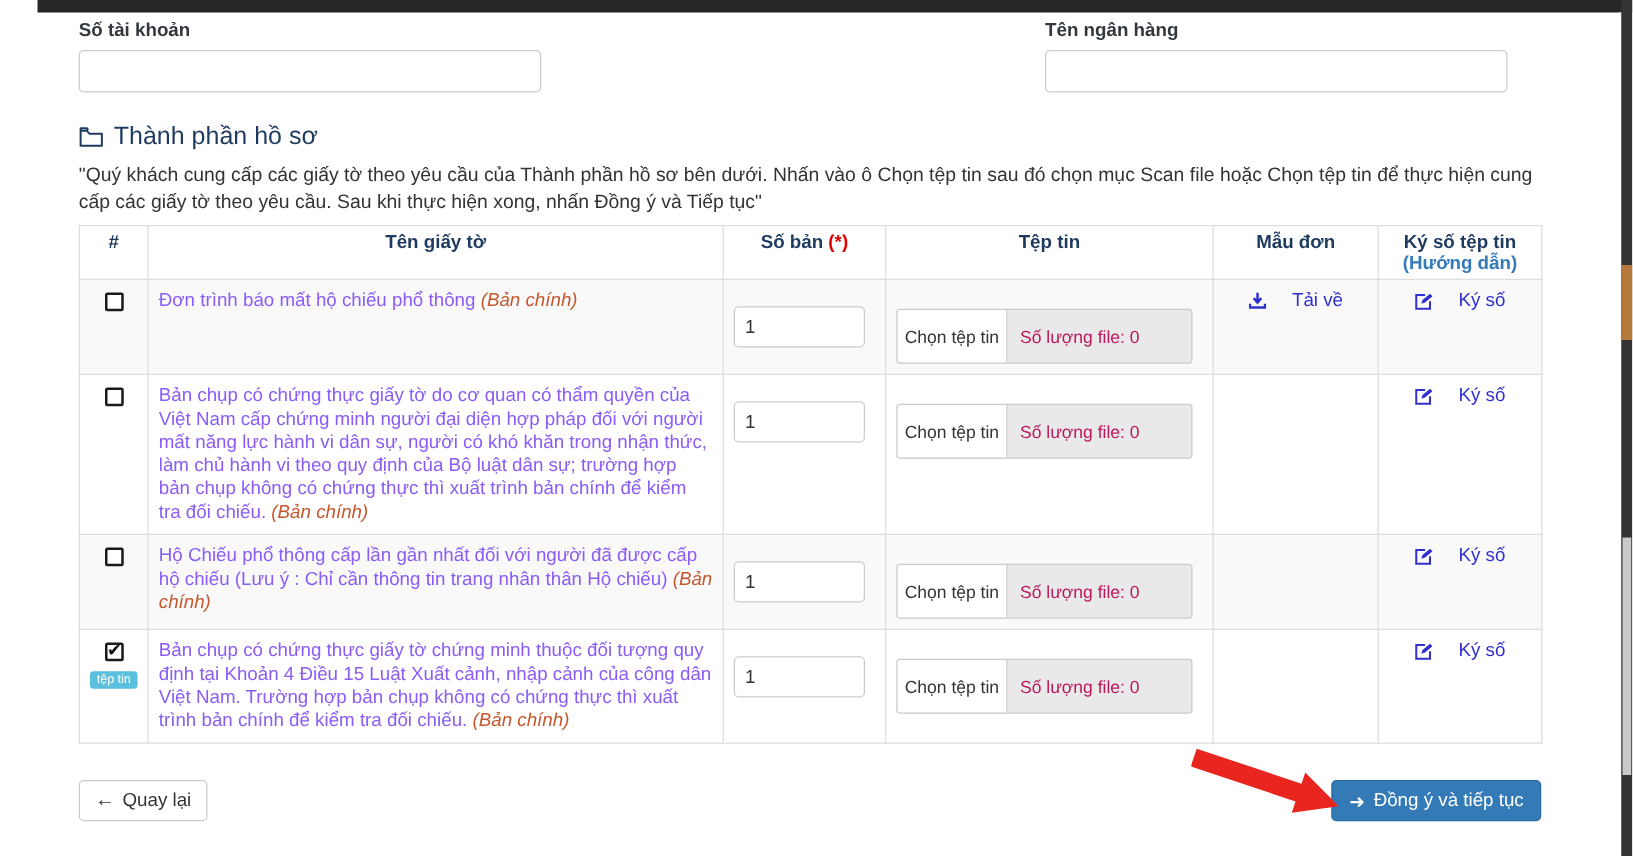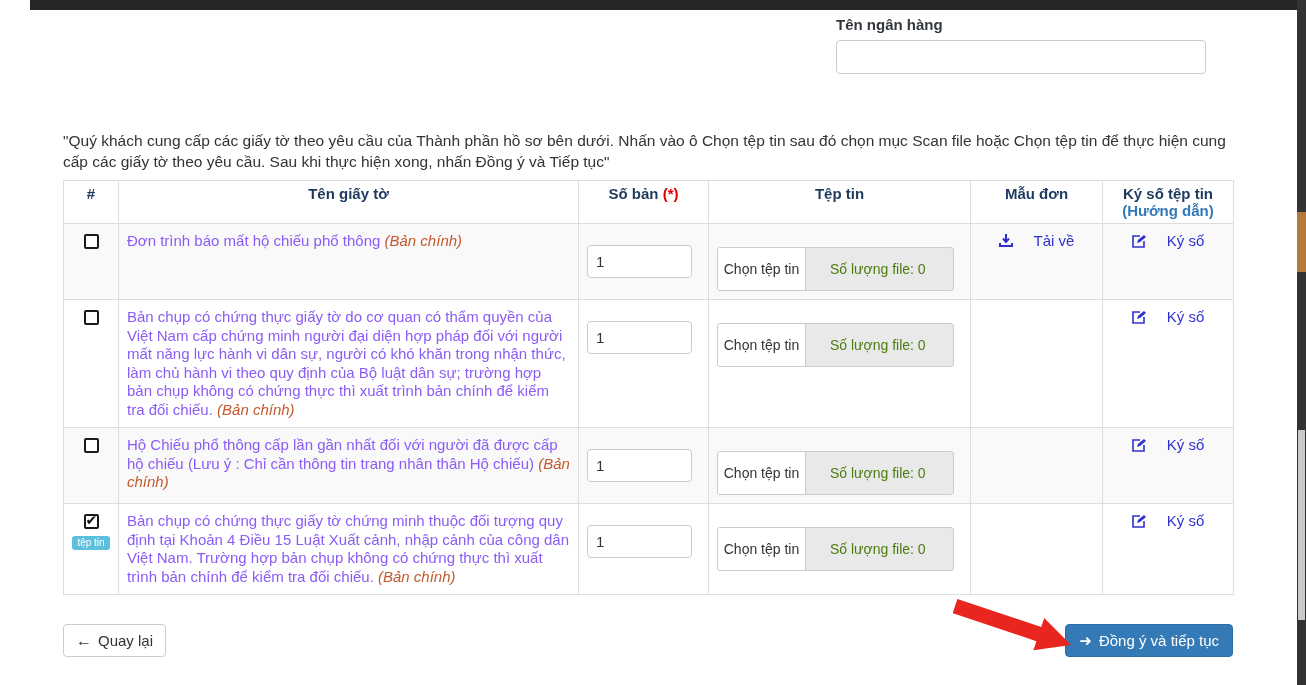--- a/index.html
+++ b/index.html
@@ -41,21 +41,21 @@
 
   .cell-check { text-align:center; }
   .cb { display:inline-block; width:15px; height:15px; border:2px solid #1a1a1a; border-radius:2px; background:#fff; position:relative; margin-top:2px; }
   .cb.checked::after { content:"✔"; position:absolute; left:0px; top:-4px; font-size:14px; color:#111; }
   .badge-file { display:inline-block; margin-top:-3px; background:#5bc0de; color:#fff; font-size:10px; line-height:12px; padding:1px 5px; border-radius:3px; }
 
   .copies-input { margin-top:13px; width:105px; height:33px; border:1px solid #ccc; border-radius:4px; padding:0 8px; font-size:15px; font-family:inherit; color:#333; background:#fff; }
 
   .filegroup { margin-top:15px; display:flex; width:237px; height:44px; border:1px solid #ccc; border-radius:3px; overflow:hidden; background:#e9e9e9; }
   .choose-btn { width:88px; height:100%; background:#fff; border:none; border-right:1px solid #ccc; font-size:14px; font-family:inherit; color:#333; cursor:pointer; }
-  .file-count { flex:1; display:flex; align-items:center; padding-left:24px; font-size:14px; color:#4d7c0f;border-radius:13px; }
+  .file-count { flex:1; display:flex; align-items:center; padding-left:10px; font-size:14px; color:#be185d;border-radius:13px; }
 
   .cell-center { text-align:center; }
   .link { display:inline-flex; align-items:center; gap:21px; color:#3030cf; font-size:15px; text-decoration:none; cursor:pointer; }
   .link svg { display:block; }
 
   
   .btn-back { position:absolute; left:63px; top:624px; height:33px; padding:0 12px; background:#fff; border:1px solid #ccc; border-radius:4px; font-size:15px; font-family:inherit; color:#333; cursor:pointer; display:inline-flex; align-items:center; gap:6px; }
   .btn-back .arr { font-weight:bold; font-size:16px; }
   .btn-continue { position:absolute; right:73px; top:624px; height:33px; padding:0 13px; background:#337ab7; border:1px solid #2e6da4; border-radius:4px; font-size:15px; font-family:inherit; color:#fff; cursor:pointer; display:inline-flex; align-items:center; gap:7px; }
   .btn-continue .arr { font-weight:bold; font-size:15px; }
@@ -67,25 +67,37 @@
 
 <div class="screen">
 
   <div class="topbar"></div>
   <div class="sb-gap"></div>
   <div class="scrollbar">
     <div class="sb-marker"></div>
     <div class="sb-thumb"></div>
   </div>
 
+  <div class="field f0">
+    <label>Số tài khoản</label>
+    <input type="text" value="" style="">
+  </div>
   <div class="field f2">
     <label>Tên ngân hàng</label>
     <input type="text" value="" style="">
   </div>
 
+  <div class="section-title">
+    <span>
+      <svg width="20" height="17" viewBox="0 0 20 17">
+        <path d="M1.5 3.5 h5 l2 2.5 h10 v9.5 h-17 z M1.5 3.5 v-2 h5 l1 1.5" fill="none" stroke="#1f3a5f" stroke-width="1.6" stroke-linejoin="round"></path>
+      </svg>
+    </span>
+    <span>Thành phần hồ sơ</span>
+  </div>
 
   <p class="instructions">"Quý khách cung cấp các giấy tờ theo yêu cầu của Thành phần hồ sơ bên dưới. Nhấn vào ô Chọn tệp tin sau đó chọn mục Scan file hoặc Chọn tệp tin để thực hiện cung cấp các giấy tờ theo yêu cầu. Sau khi thực hiện xong, nhấn Đồng ý và Tiếp tục"</p>
 
   <table class="docs">
     <colgroup>
       <col style="width:55px">
         <col style="width:460px">
         <col style="width:130px">
       <col style="width:262px">
         <col style="width:132px">

